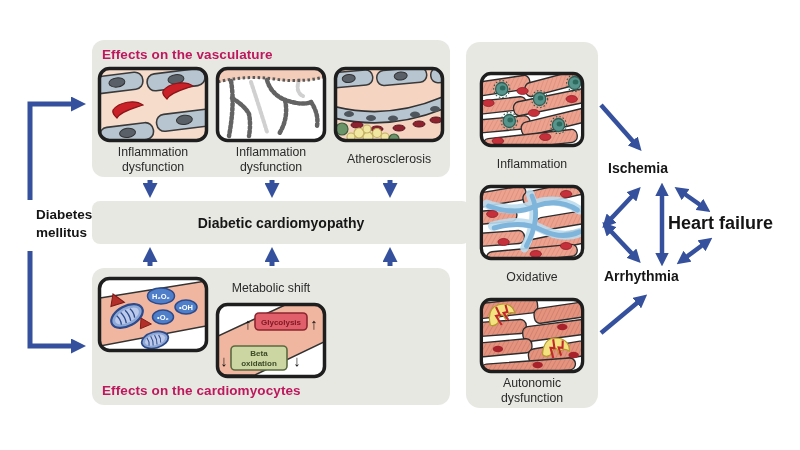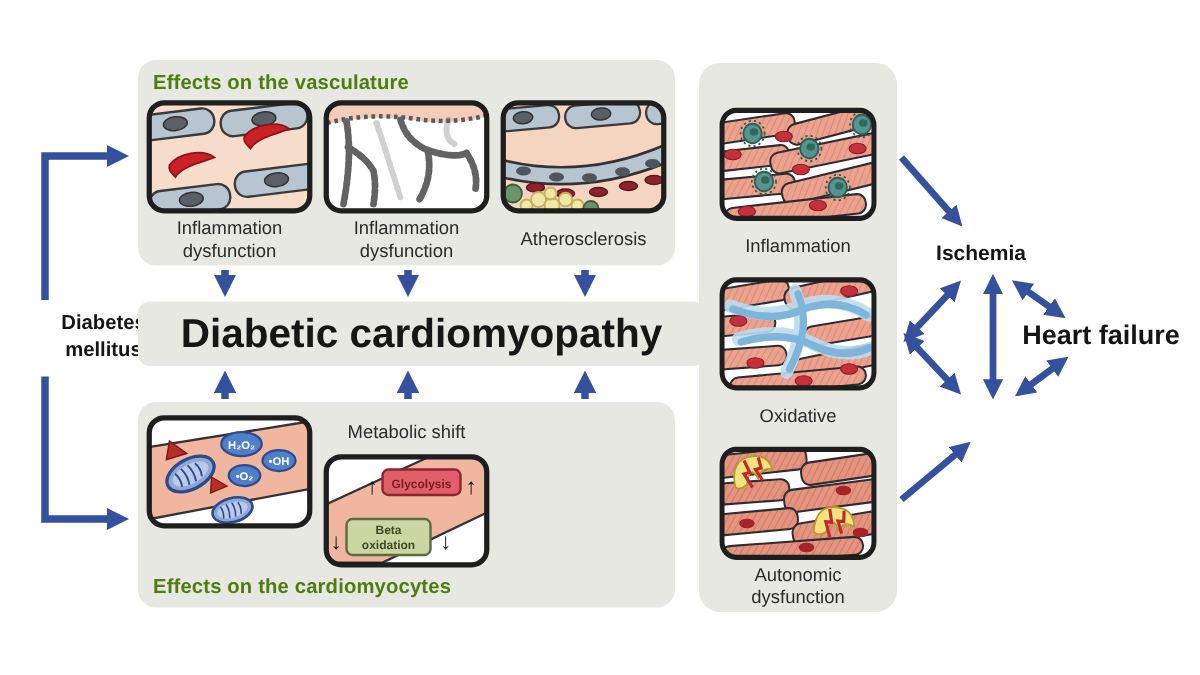--- a/index.html
+++ b/index.html
@@ -4,31 +4,31 @@
 <style>
   html,body{margin:0;padding:0;background:#ffffff;}
   #stage{position:relative;width:800px;height:450px;background:#ffffff;overflow:hidden;
          font-family:"Liberation Sans",sans-serif;color:#1a1a1a;}
   .panel{position:absolute;background:#e8e8e3;border-radius:12px;}
   #panel-vasc{left:92px;top:40px;width:358px;height:137px;}
   #panel-cardio{left:92px;top:268px;width:358px;height:137px;}
   #center-box{left:92px;top:201px;width:378px;height:43px;border-radius:8px;
               display:flex;align-items:center;justify-content:center;}
   #panel-right{left:466px;top:42px;width:132px;height:366px;border-radius:14px;}
-  .panel-title{position:absolute;font-weight:bold;font-size:13.5px;letter-spacing:.1px;color:#4d7c0f;}
+  .panel-title{position:absolute;font-weight:bold;font-size:13.5px;letter-spacing:.1px;color:#be185d;}
   #panel-vasc .panel-title{left:10px;top:7px;}
   #panel-cardio .panel-title{left:10px;bottom:7px;}
-  #center-title{font-weight:bold;font-size:27px;color:#161616;}
+  #center-title{font-weight:bold;font-size:14px;color:#161616;}
   .fig{position:absolute;width:112px;text-align:center;}
   .fig .cap{font-size:12.3px;line-height:1.18;color:#2b2b2b;margin-top:2px;
             display:flex;align-items:center;justify-content:center;min-height:29px;}
   .fig .cap.top{min-height:24px;margin:0 0 2px 0;}
   svg.thumb{display:block;width:112px;height:77px;}
   #panel-right svg.thumb{width:106px;margin:0 auto;}
-  .outcome{position:absolute;font-weight:bold;color:#151515;text-align:center;}
+  .outcome{position:absolute;font-weight:bold;color:#151515;text-align:left;}
   #lbl-diabetes{left:0;top:206px;width:66px;font-size:13.5px;line-height:1.35;padding-left:36px;}
   #lbl-ischemia{left:608px;top:160px;width:92px;font-size:14px;}
   #lbl-hf{left:668px;top:213px;width:132px;font-size:18px;}
   #lbl-arr{left:604px;top:268px;width:100px;font-size:14px;}
   #arrows{position:absolute;left:0;top:0;z-index:6;pointer-events:none;}
   .arr{stroke:#35509c;fill:none;stroke-linejoin:miter;}
   .frame{fill:none;stroke:#1e1e1e;stroke-width:3.5px;}
   svg text{font-family:"Liberation Sans",sans-serif;}
   .molecule{font-size:7.5px;font-weight:bold;fill:#ffffff;text-anchor:middle;}
   .shift-sym{font-size:15px;font-weight:bold;fill:#141414;text-anchor:middle;}
@@ -334,20 +334,21 @@
           </g>
         </g>
         <rect class="frame" x="2.5" y="2.5" width="107" height="72" rx="10"></rect>
       </svg>
       <div class="cap">Autonomic dysfunction</div>
     </div>
   </div>
 
   <div class="outcome" id="lbl-ischemia">Ischemia</div>
   <div class="outcome" id="lbl-hf">Heart failure</div>
+  <div class="outcome" id="lbl-arr">Arrhythmia</div>
 
   <svg id="arrows" width="800" height="450">
     <path class="arr" d="M30,200 L30,104 L80,104" stroke-width="5" marker-end="url(#ah)"></path>
     <path class="arr" d="M30,251 L30,346 L80,346" stroke-width="5" marker-end="url(#ah)"></path>
 
     <path class="arr" d="M150,180 L150,192" stroke-width="5" marker-end="url(#ah)"></path>
     <path class="arr" d="M272,180 L272,192" stroke-width="5" marker-end="url(#ah)"></path>
     <path class="arr" d="M390,180 L390,192" stroke-width="5" marker-end="url(#ah)"></path>
     <path class="arr" d="M150,266 L150,253" stroke-width="5" marker-end="url(#ah)"></path>
     <path class="arr" d="M272,266 L272,253" stroke-width="5" marker-end="url(#ah)"></path>

